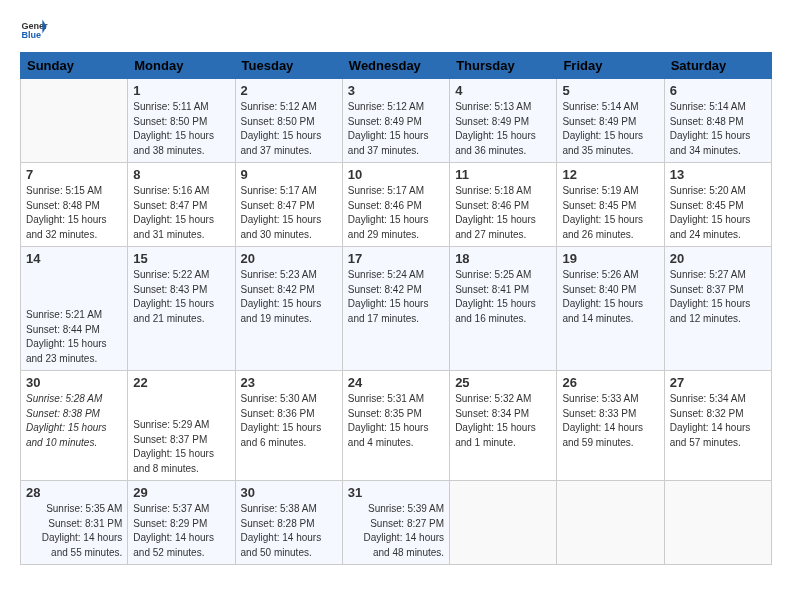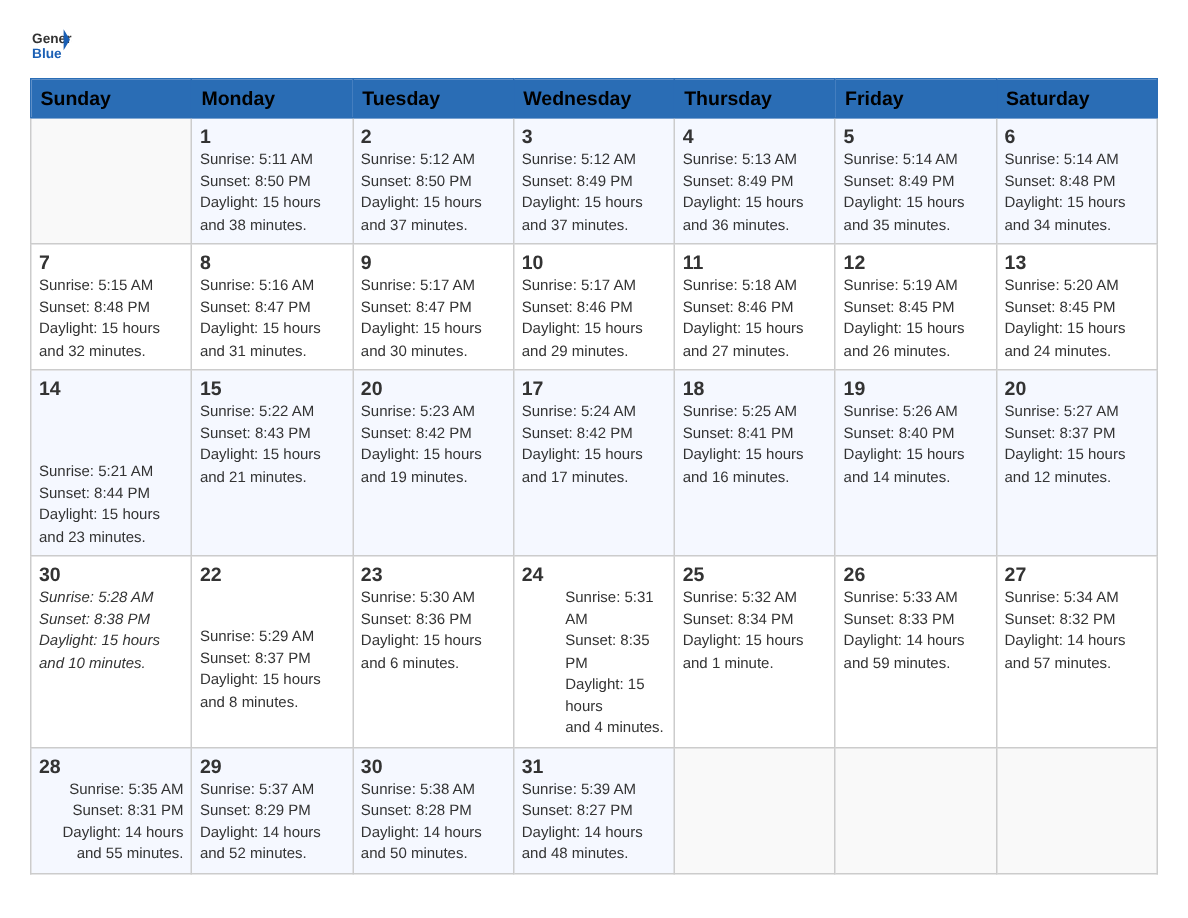--- a/index.html
+++ b/index.html
@@ -281,21 +281,21 @@
           </td>
           <td>
             <span class="day-number">23</span>
             <div class="day-info" style="white-space: pre-line;">Sunrise: 5:30 AM
 Sunset: 8:36 PM
 Daylight: 15 hours
 and 6 minutes.</div>
           </td>
           <td>
             <span class="day-number">24</span>
-            <div class="day-info" style="white-space: pre-line; margin-left: 29px;">Sunrise: 5:31 AM
+            <div class="day-info" style="white-space: pre-line;">Sunrise: 5:31 AM
 Sunset: 8:35 PM
 Daylight: 15 hours
 and 4 minutes.</div>
           </td>
           <td>
             <span class="day-number">25</span>
             <div class="day-info" style="white-space: pre-line;">Sunrise: 5:32 AM
 Sunset: 8:34 PM
 Daylight: 15 hours
 and 1 minute.</div>
@@ -332,21 +332,21 @@
           </td>
           <td>
             <span class="day-number">30</span>
             <div class="day-info" style="white-space: pre-line;">Sunrise: 5:38 AM
 Sunset: 8:28 PM
 Daylight: 14 hours
 and 50 minutes.</div>
           </td>
           <td>
             <span class="day-number">31</span>
-            <div class="day-info" style="white-space: pre-line;">Sunrise: 5:39 AM
+            <div class="day-info" style="white-space: pre-line; text-align: right;">Sunrise: 5:39 AM
 Sunset: 8:27 PM
 Daylight: 14 hours
 and 48 minutes.</div>
           </td>
           <td class="empty-cell"></td>
           <td class="empty-cell"></td>
           <td class="empty-cell"></td>
         </tr>
       </tbody>
   </table>

